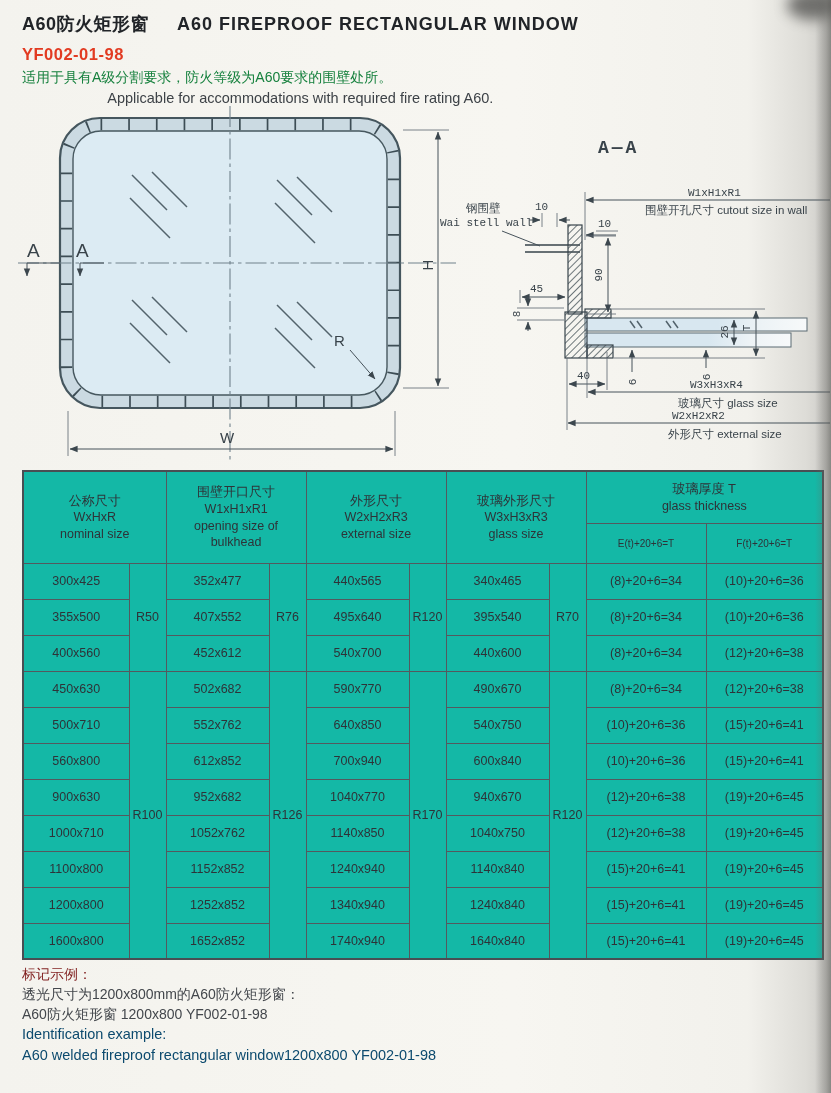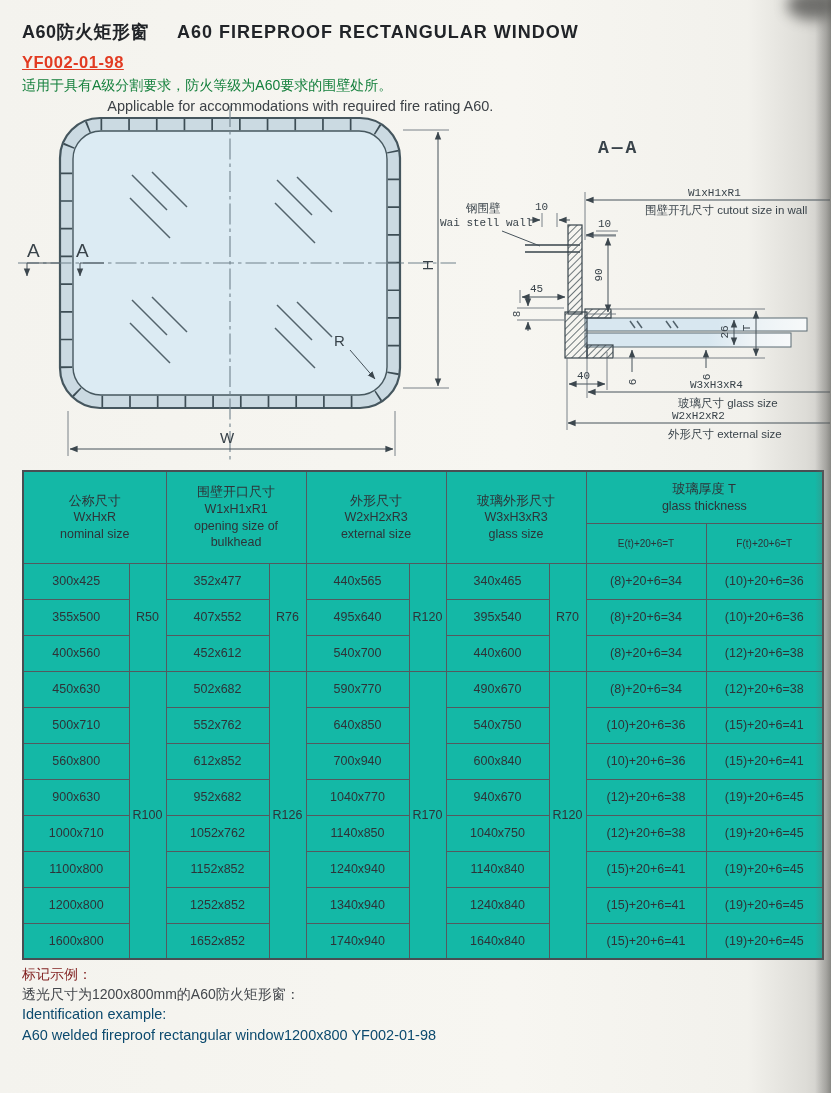--- a/index.html
+++ b/index.html
@@ -10,24 +10,24 @@
     background:linear-gradient(90deg,#f4f3ee 0%,#f7f6f1 62%,#f2f1ec 90%,#dddcd7 97%,#c9c8c4 100%);
     overflow:hidden;
     color:#35393e;
   }
   .smudge { position:absolute; right:-8px; top:-10px; width:52px; height:30px;
     background:#4c4c4a; border-radius:50%; filter:blur(7px); opacity:.75; }
   .edge-shadow { position:absolute; right:0; top:0; width:16px; height:100%;
     background:linear-gradient(90deg, rgba(110,110,106,0), rgba(104,104,100,.40) 70%, rgba(82,82,78,.55)); }
 
   
-  .hdr { position:absolute; left:22px; top:20px; }
+  .hdr { position:absolute; left:22px; top:12px; }
   .title { font-size:18px; font-weight:bold; color:#212428; letter-spacing:.5px; }
   .title .en { margin-left:28px; letter-spacing:1px; }
-  .model { margin-top:9px; font-size:16.5px; font-weight:bold; color:#e23b22; letter-spacing:.5px;text-decoration:underline; }
+  .model { margin-top:9px; font-size:16.5px; font-weight:bold; color:#e23b22; letter-spacing:.5px; }
   .desc-cn { margin-top:5px; font-size:14px; color:#15803d; }
   .desc-en { margin-top:3px; font-size:14.5px; color:#3d4247;text-align:center; }
 
   
   svg { position:absolute; overflow:visible; }
   #frontView { left:0; top:100px; }
   #sectionView { left:440px; top:100px; }
 
   .fr-band  { fill:#cbdae2; stroke:#45565e; stroke-width:2.2; }
   .fr-ticks { fill:none; stroke:#3d4d55; stroke-width:11.5; stroke-dasharray:1.7 26; }
@@ -334,18 +334,19 @@
     <td>1640x840</td>
     <td>(15)+20+6=41</td>
     <td>(19)+20+6=45</td>
   </tr>
 </tbody>
   </table>
 
 <div class="ftr">
   <div class="f-cn f-label">标记示例：</div>
   <div class="f-cn">透光尺寸为1200x800mm的A60防火矩形窗：</div>
+  <div class="f-cn">A60防火矩形窗  1200x800 YF002-01-98</div>
   <div class="f-en">Identification example:</div>
   <div class="f-en">A60 welded fireproof rectangular window1200x800 YF002-01-98</div>
 </div>
 
 <div class="smudge"></div>
 <div class="edge-shadow"></div>
 
 </body></html>

